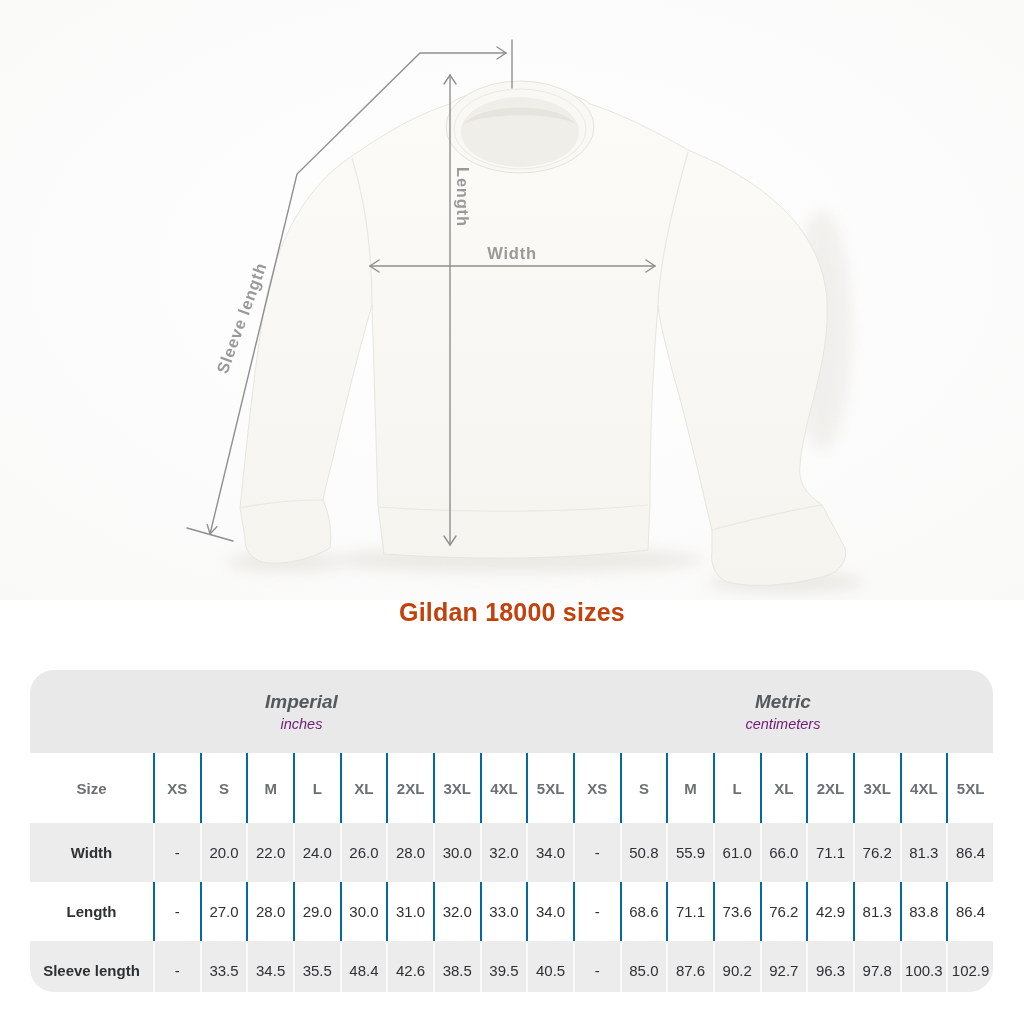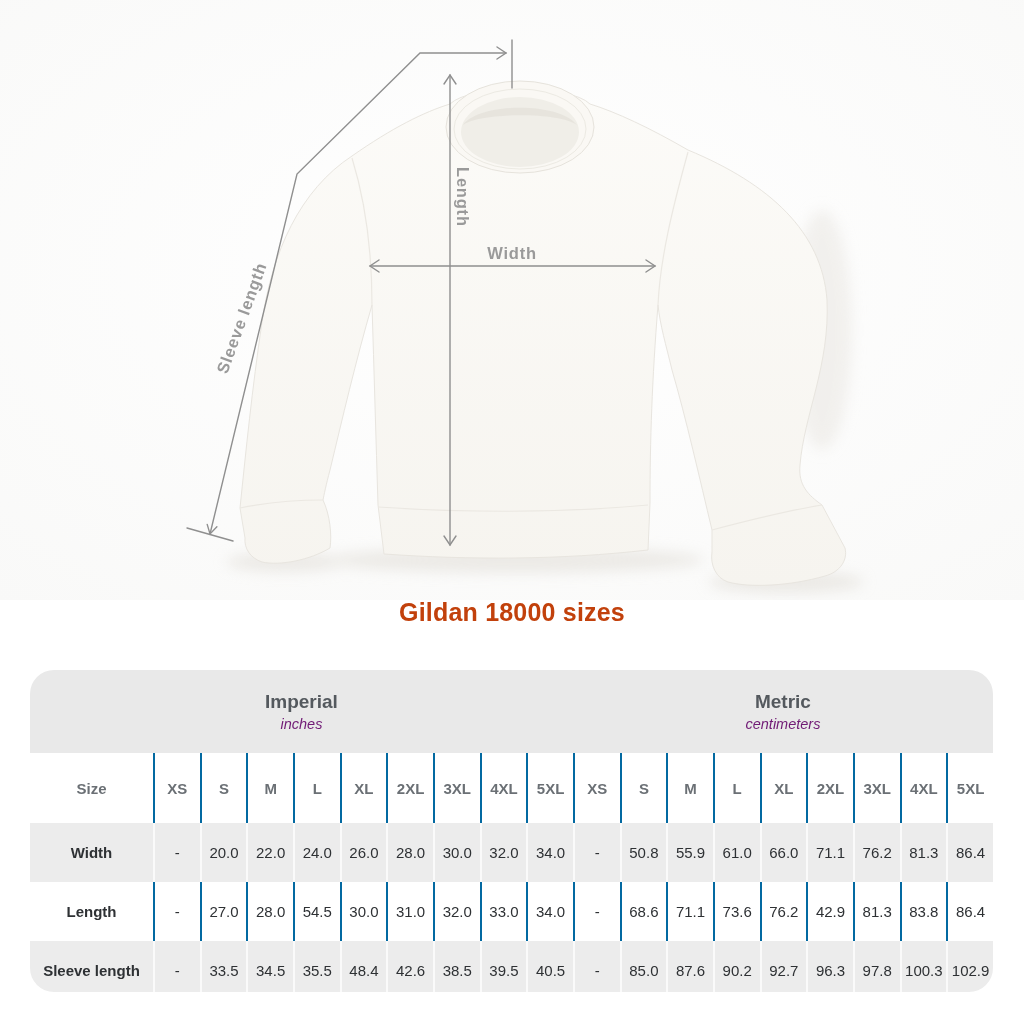--- a/index.html
+++ b/index.html
@@ -8,21 +8,21 @@
   .diagram{position:absolute;top:0;left:0;width:1024px;height:600px;}
   .title{position:absolute;top:598px;left:0;width:1024px;margin:0;text-align:center;
          font-size:25px;font-weight:bold;color:#c2410c;letter-spacing:.2px;}
   .subtitle{position:absolute;top:632px;left:0;width:1024px;margin:0;text-align:center;
             font-style:italic;font-size:15.5px;color:#54575b;}
   .table-wrap{position:absolute;top:670px;left:30px;width:963px;height:322px;
               border-radius:24px;overflow:hidden;background:#fff;}
   table{width:100%;height:100%;border-collapse:separate;border-spacing:0;table-layout:fixed;}
   td{text-align:center;vertical-align:middle;padding:0;}
   tr.band td{background:#e9e9e9;height:83px;}
-  .g-name{font-size:19px;font-weight:bold;color:#54595e;}
+  .g-name{font-size:19px;font-weight:bold;font-style:italic;color:#54595e;}
   .g-unit{font-size:14.5px;font-style:italic;color:#701a75;margin-top:3px;}
   tr.head td{height:70px;font-size:15px;font-weight:bold;color:#6b7075;background:#fff;}
   tr.data td{height:59px;font-size:15px;color:#2e3134;background:#fff;}
   tr.gray td{background:#ececec;}
   td.rl{font-size:15px;font-weight:bold;color:#5a5f64;}
   tr.head td + td, tr.wht td + td{border-left:2px solid #0369a1;}
   tr.gray td + td{border-left:2px solid #fafafa;}
 </style>
 </head>
 <body>
@@ -197,21 +197,21 @@
         <td>71.1</td>
         <td>76.2</td>
         <td>81.3</td>
         <td>86.4</td>
       </tr>
       <tr class="data wht">
         <td class="rl">Length</td>
         <td>-</td>
         <td>27.0</td>
         <td>28.0</td>
-        <td>54.5</td>
+        <td>29.0</td>
         <td>30.0</td>
         <td>31.0</td>
         <td>32.0</td>
         <td>33.0</td>
         <td>34.0</td>
         <td>-</td>
         <td>68.6</td>
         <td>71.1</td>
         <td>73.6</td>
         <td>76.2</td>

